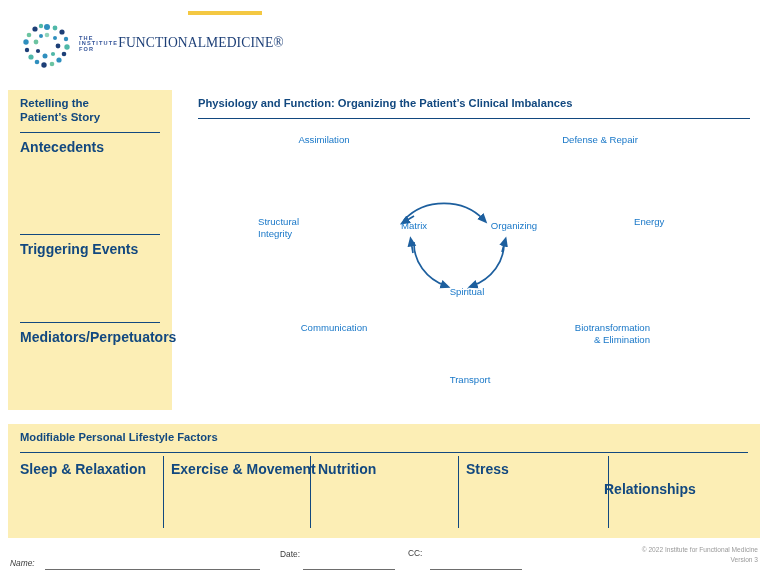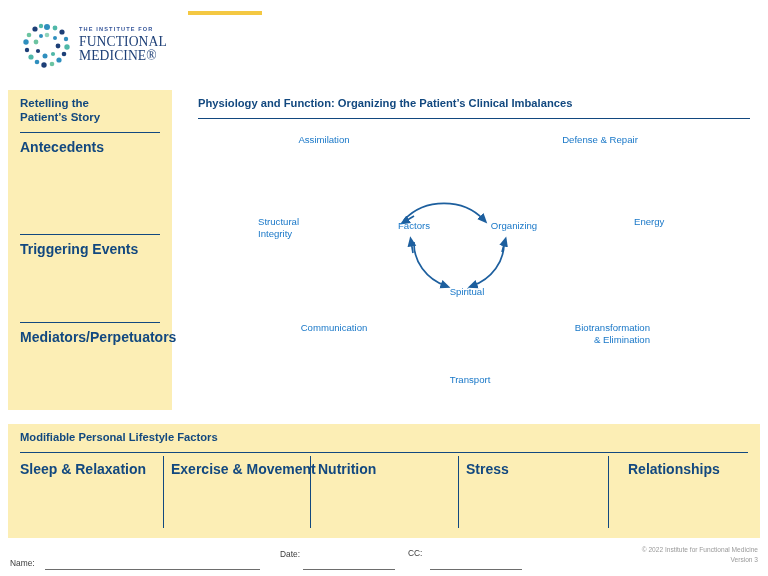--- a/index.html
+++ b/index.html
@@ -19,21 +19,21 @@
   
   #header { position: absolute; left: 0; top: 0; width: 768px; height: 86px; }
 
   #logo-block {
     position: absolute; left: 22px; top: 20px;
     width: 152px; height: 50px;
     display: flex; align-items: center; gap: 7px;
   }
   #logo-mark { width: 50px; height: 50px; flex: 0 0 50px; }
   #logo-words {
-    display: flex; flex-direction: column;
+    display: flex; flex-direction: row;
     justify-content: center;
     color: #1d3f77;
   }
   #logo-tagline {
     font-size: 5.6px; letter-spacing: 1.15px;
     font-weight: bold; color: #35559a;
     line-height: 1; margin-bottom: 2px;
   }
   .logo-big {
     font-family: "Liberation Serif", serif;
@@ -222,43 +222,43 @@
   <div class="node c" style="left:142px; top:44px;">Assimilation</div>
   <div class="node c" style="left:418px; top:44px;">Defense &amp; Repair</div>
   <div class="node" style="left:76px;  top:126px;">Structural
 Integrity</div>
   <div class="node" style="left:452px; top:126px;">Energy</div>
   <div class="node c" style="left:152px; top:232px;">Communication</div>
   <div class="node r" style="left:300px; top:232px; width:168px;">Biotransformation
 &amp; Elimination</div>
   <div class="node c" style="left:288px; top:284px;">Transport</div>
 
-  <div class="node c" style="left:232px; top:130px;">Factors</div>
+  <div class="node c" style="left:232px; top:130px;">Matrix</div>
   <div class="node c" style="left:332px; top:130px;">Organizing</div>
   <div class="node c" style="left:285px; top:196px;">Spiritual</div>
 </div>
 
 <div id="lifestyle">
   <div id="lifestyle-heading">Modifiable Personal Lifestyle Factors</div>
   <div id="lifestyle-rule"></div>
 
   <div class="lf-divider" style="left:155px;"></div>
   <div class="lf-divider" style="left:302px;"></div>
   <div class="lf-divider" style="left:450px;"></div>
   <div class="lf-divider" style="left:600px;"></div>
 
   <div class="lf-col-label" style="left:12px;">Sleep &amp; Relaxation</div>
   <div class="lf-col-label" style="left:163px;">Exercise &amp; Movement</div>
   <div class="lf-col-label" style="left:310px;">Nutrition</div>
   <div class="lf-col-label" style="left:458px;">Stress</div>
-  <div class="lf-col-label" style="left:620px;">Relationships</div>
+  <div class="lf-col-label" style="left:596px;margin-top:20px;">Relationships</div>
 </div>
 
 <div id="footer">
-  <div class="ff" style="left:10px; top:18px;">Name:</div>
+  <div class="ff" style="left:10px; top:18px;font-style:italic;">Name:</div>
   <div class="fline" style="left:45px; top:29px; width:215px;"></div>
 
   <div class="ff" style="left:272px; top:9px;padding-left:8px;">Date:</div>
   <div class="fline" style="left:303px; top:29px; width:92px;"></div>
 
   <div class="ff" style="left:408px; top:8px;">CC:</div>
   <div class="fline" style="left:430px; top:29px; width:92px;"></div>
 </div>
 
 <div id="copyright">© 2022 Institute for Functional Medicine

